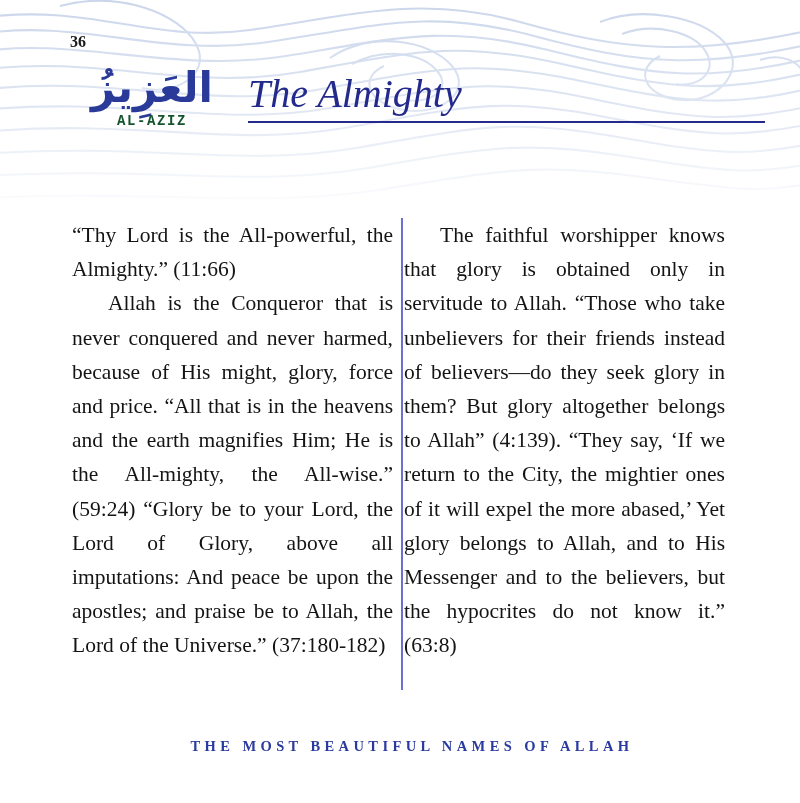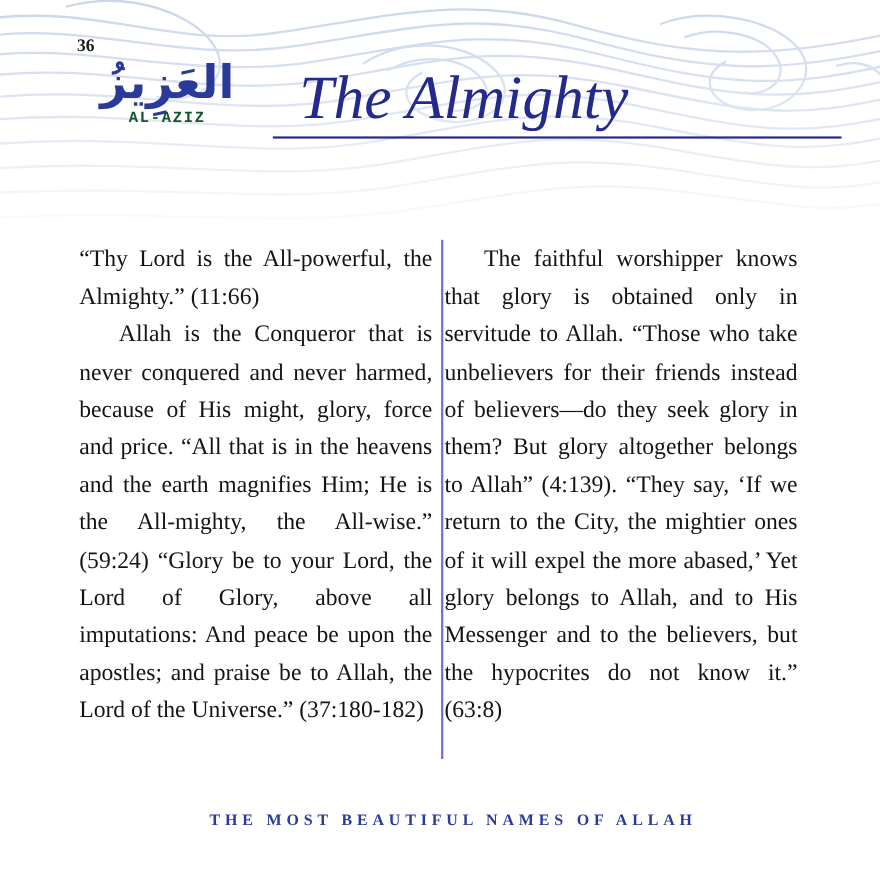--- a/index.html
+++ b/index.html
@@ -59,21 +59,21 @@
     font-family: "Liberation Serif", serif;
     font-size: 16px;
     font-weight: bold;
     color: #1a1a1a;
   }
 
   
   .header {
     position: absolute;
     left: 0;
-    top: 49px;
+    top: 62px;
     width: 728px;
     height: 110px;
     z-index: 4;
   }
 
   .arabic-block {
     position: absolute;
     left: 72px;
     top: 0;
     width: 160px;
@@ -98,25 +98,24 @@
 
   .title-block {
     position: absolute;
     left: 248px;
     top: 12px;
     width: 520px;
   }
   .title-text {
     font-family: "Liberation Serif", serif;
     font-style: italic;
-    font-size: 56px;
+    font-size: 40px;
     line-height: 1.0;
     color: #232a8c;
     white-space: nowrap;
-    margin-left: 24px;
   }
   .title-rule {
     margin-top: 7px;
     width: 517px;
     height: 1.6px;
     background: #232a8c;
   }
 
   
   .columns {

